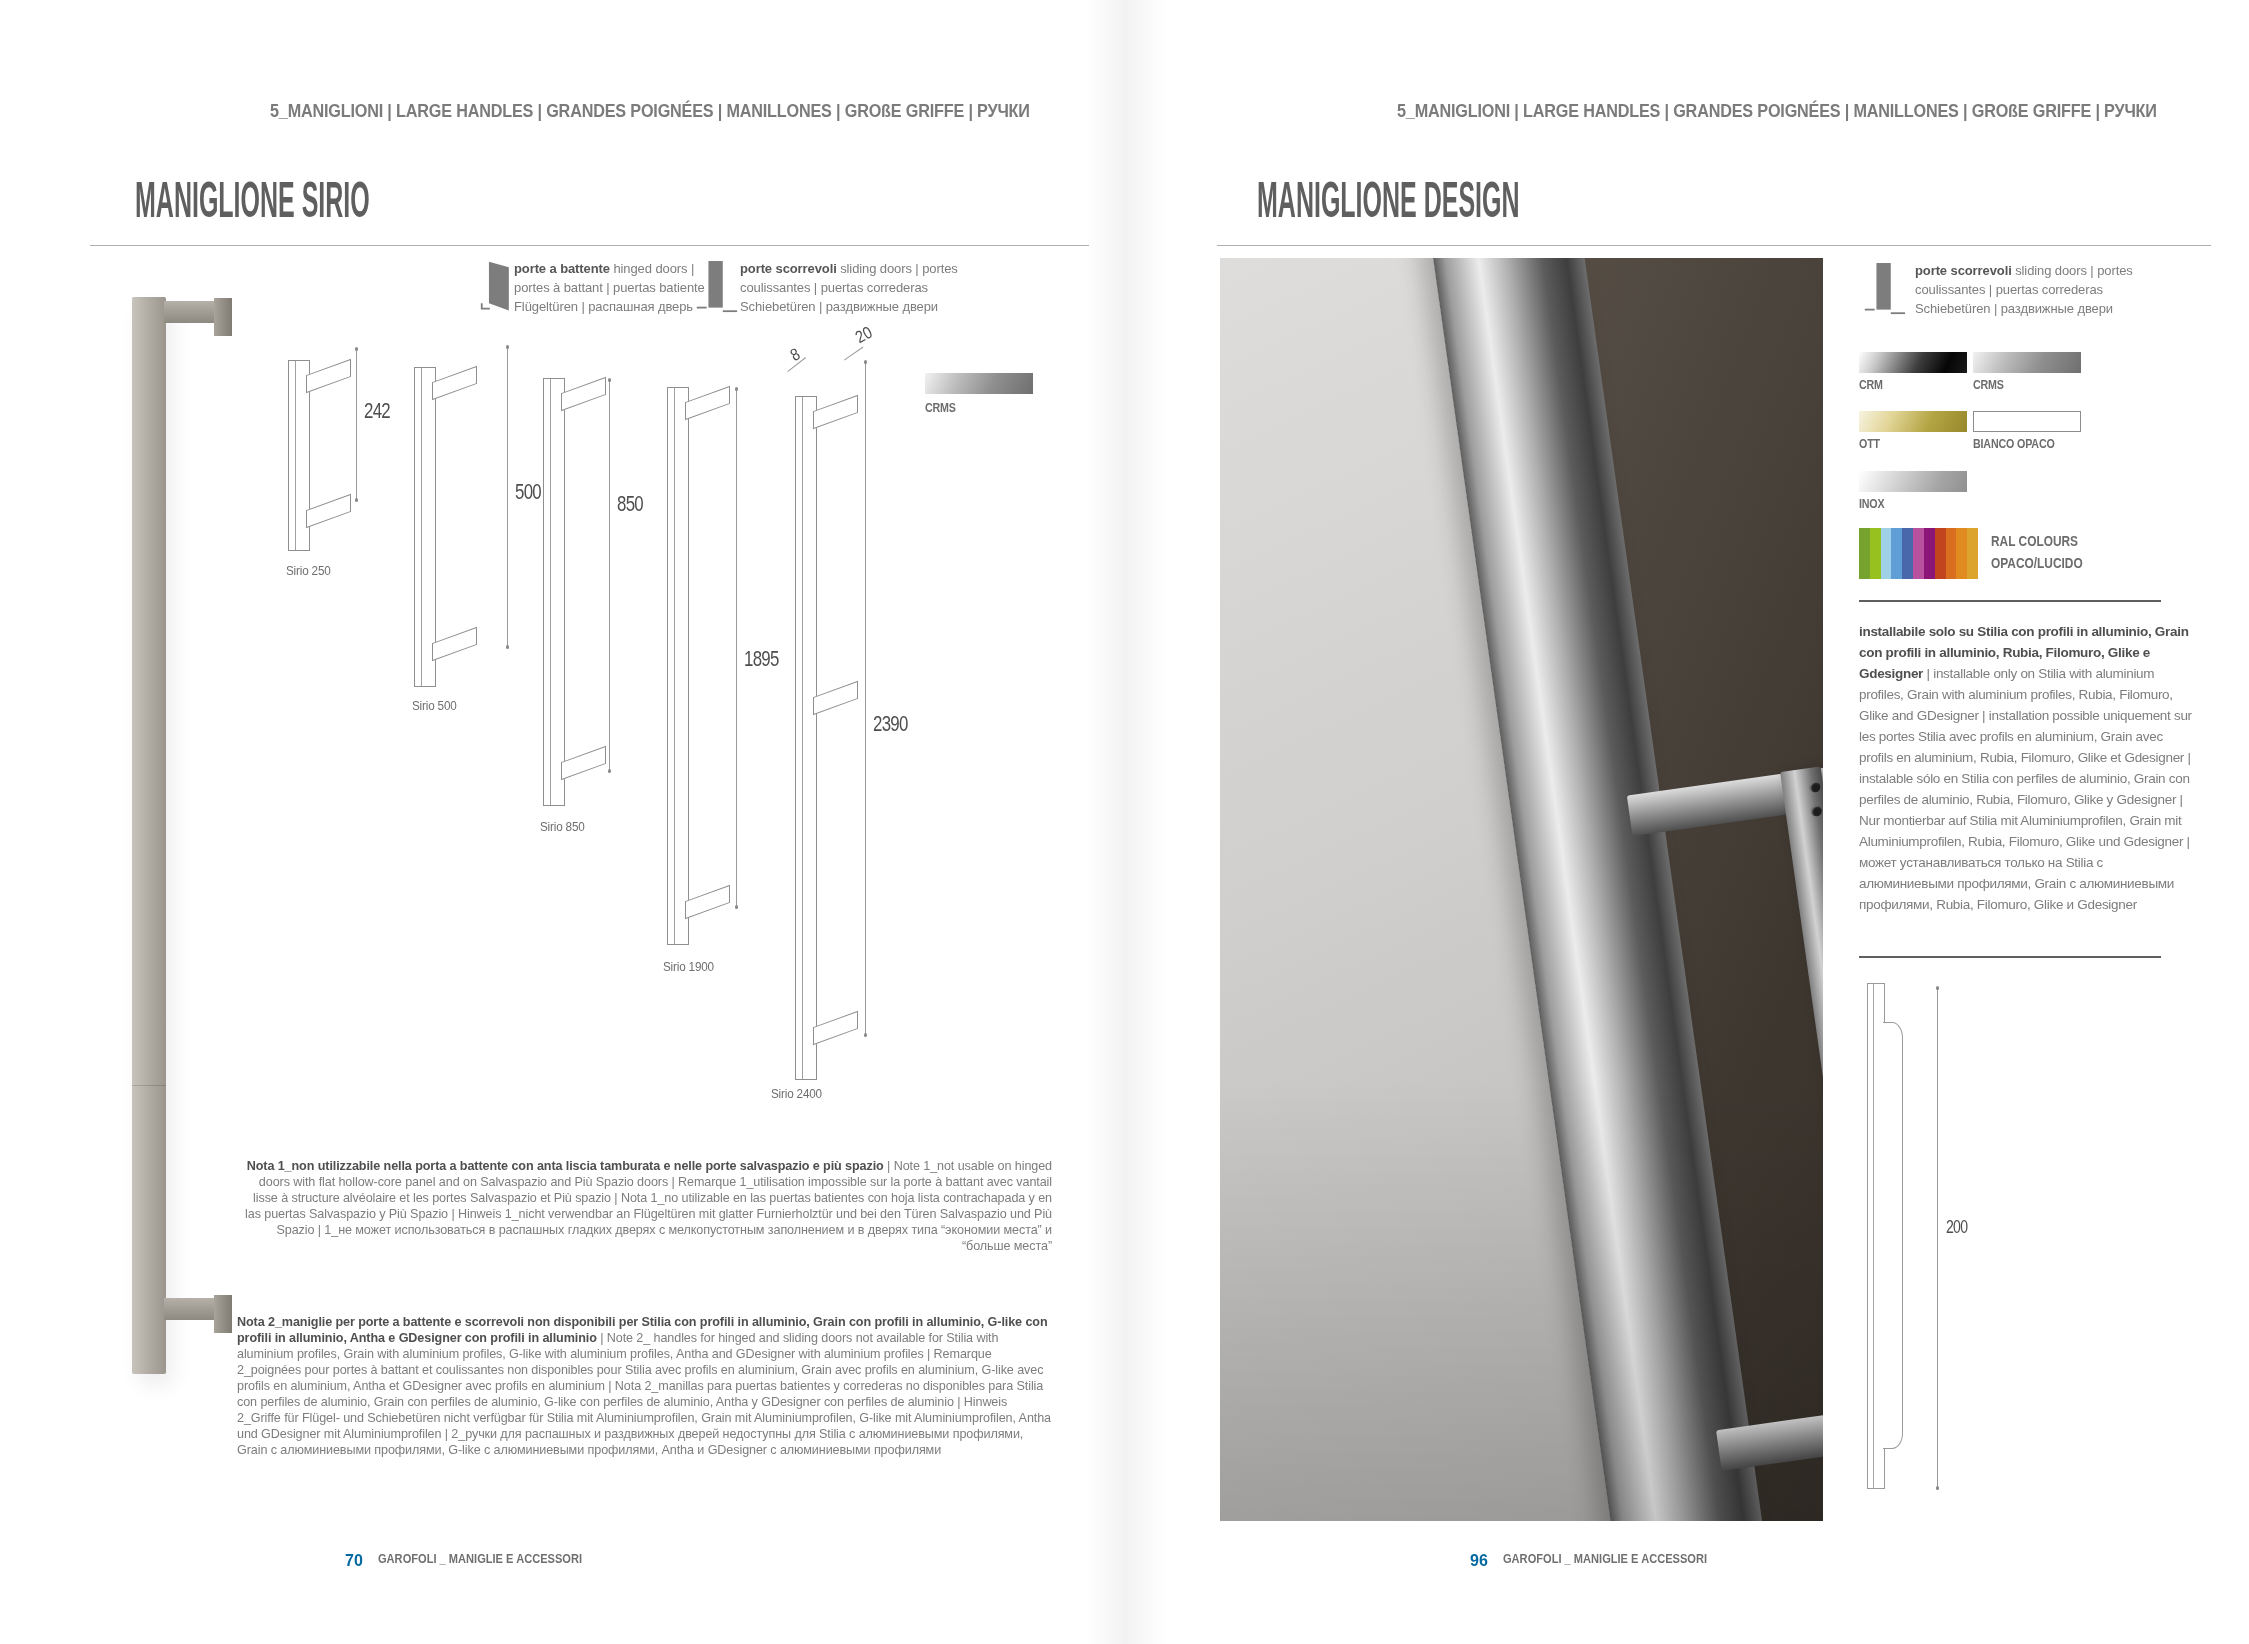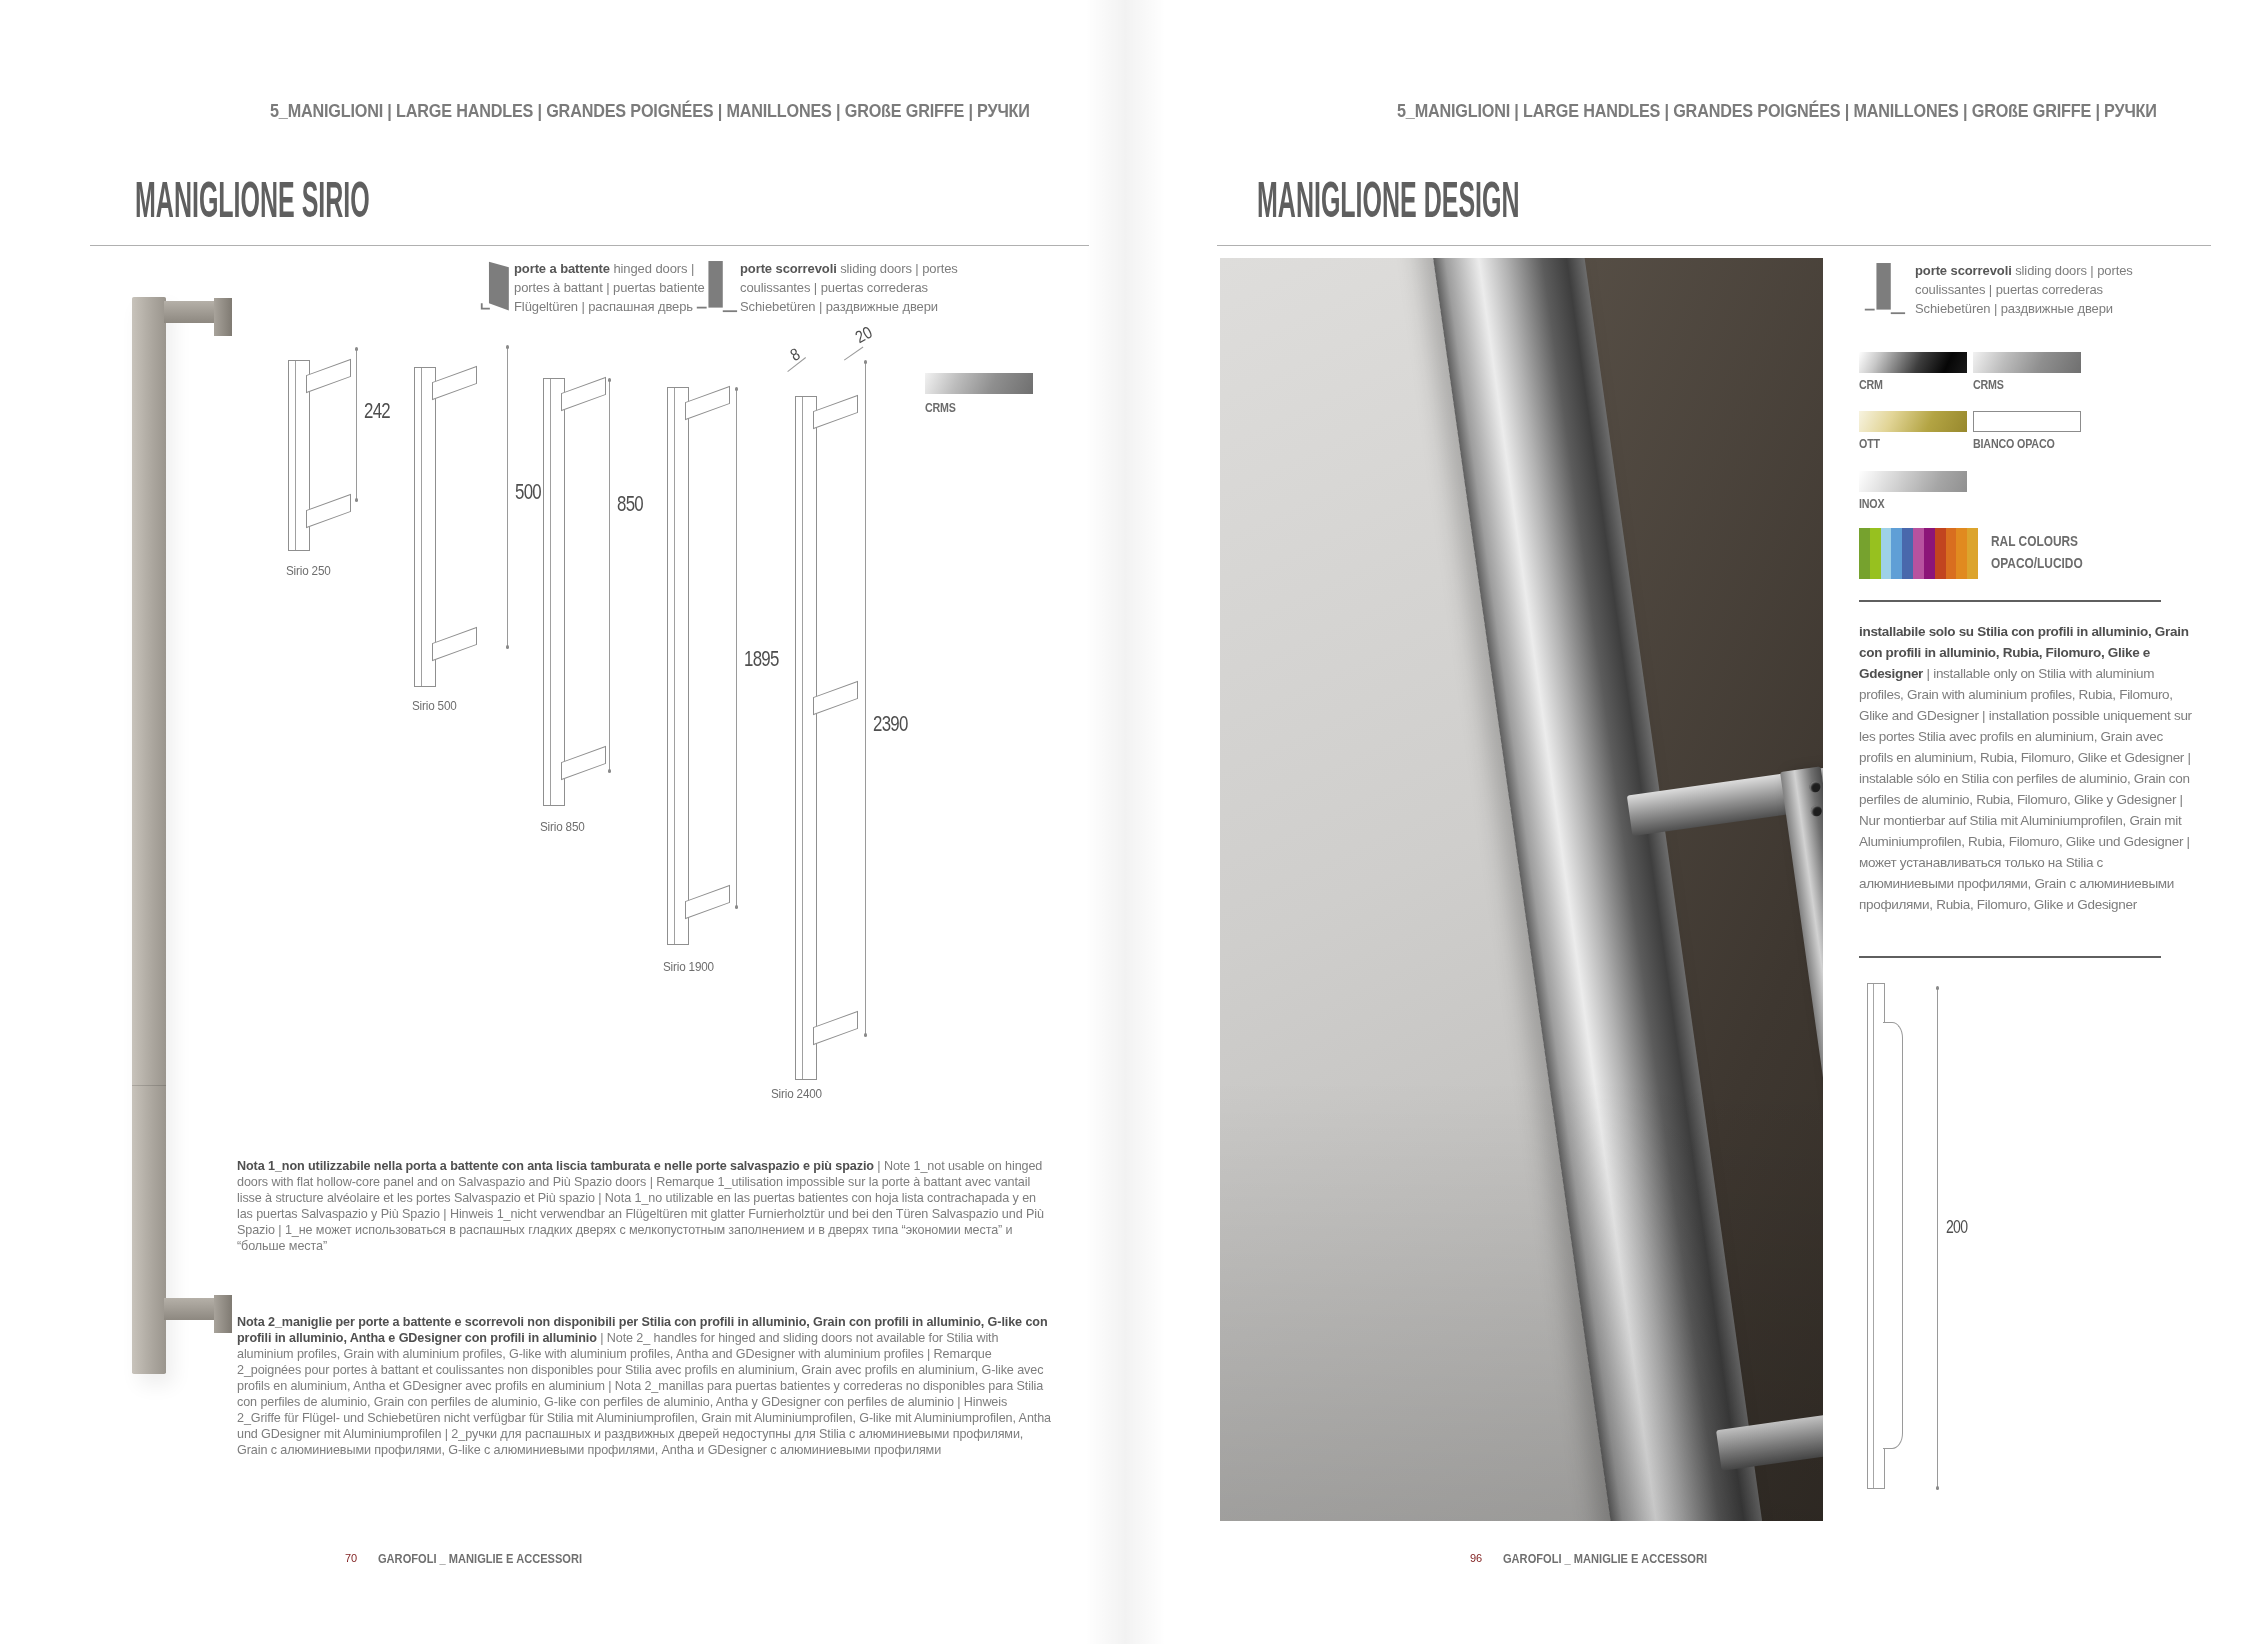--- a/index.html
+++ b/index.html
@@ -17,21 +17,21 @@
   .note .b{font-weight:700;color:#4f4f4f;}
   .info{position:absolute;font-size:13.5px;line-height:21px;color:#7d7d7d;letter-spacing:-0.3px;}
   .info .b{font-weight:700;color:#4f4f4f;}
   .sw{position:absolute;width:108px;height:21px;}
   .sw.bordered{border:0.9px solid #8c8c8c;box-sizing:border-box;background:#fff;}
   .sw-label{position:absolute;font-size:12.6px;font-weight:700;color:#6c6c6c;letter-spacing:-0.2px;
        transform:scaleX(.85);transform-origin:left;white-space:nowrap;}
   .ral-label{position:absolute;font-size:14px;font-weight:700;color:#6c6c6c;
        transform:scaleX(.85);transform-origin:left;white-space:nowrap;}
   .divider{position:absolute;height:1.8px;background:#5f5f5f;}
-  .ftr-num{position:absolute;font-size:11px;color:#7f1d1d;}
+  .ftr-num{position:absolute;font-size:16px;color:#0369a1;font-weight:bold;}
   .ftr-txt{position:absolute;font-size:12.6px;font-weight:700;color:#6f6f6f;
        transform:scaleX(.88);transform-origin:left;white-space:nowrap;}
   
   .dg-bar{position:absolute;background:#fff;border:1.4px solid #8f8f8f;box-sizing:border-box;}
   .dg-bar::before{content:"";position:absolute;left:6.3px;top:0;bottom:0;border-left:0.9px solid #a0a0a0;}
   .dg-br{position:absolute;background:#fff;border:1.4px solid #8f8f8f;box-sizing:border-box;
        width:45px;height:18px;transform:skewY(-20deg);}
   .dg-dim{position:absolute;width:0;border-left:0.9px solid #9a9a9a;}
   .dg-dim::before,.dg-dim::after{content:"";position:absolute;left:-2.3px;width:3.6px;height:3.6px;
        border-radius:50%;background:#8a8a8a;}
@@ -163,21 +163,21 @@
     <div class="dg-br" style="left:813px;top:1019px;"></div>
     <div class="dg-dim" style="left:865px;top:362px;height:673px;"></div>
     <div class="dg-num" style="left:873px;top:711px;">2390</div>
     <div class="dg-sm" style="left:792px;top:347px;">8</div>
     <div class="dg-lead" style="left:796px;top:353px;transform:rotate(52deg);"></div>
     <div class="dg-sm" style="left:857px;top:329px;">20</div>
     <div class="dg-lead" style="left:853px;top:342px;transform:rotate(55deg);"></div>
     <div class="dg-name" style="left:771px;top:1086px;">Sirio 2400</div>
   </div>
 
-  <div class="note" style="left:237px;top:1158px;width:815px;">
+  <div class="note" style="left:237px;top:1158px;width:815px;text-align:right;">
     <span class="b">Nota 1_non utilizzabile nella porta a battente con anta liscia tamburata e nelle porte salvaspazio e più spazio</span><span> | Note 1_not usable on hinged doors with flat hollow-core panel and on Salvaspazio and Più Spazio doors | Remarque 1_utilisation impossible sur la porte à battant avec vantail lisse à structure alvéolaire et les portes Salvaspazio et Più spazio | Nota 1_no utilizable en las puertas batientes con hoja lista contrachapada y en las puertas Salvaspazio y Più Spazio | Hinweis 1_nicht verwendbar an Flügeltüren mit glatter Furnierholztür und bei den Türen Salvaspazio und Più Spazio | 1_не может использоваться в распашных гладких дверях с мелкопустотным заполнением и в дверях типа “экономии места” и “больше места”</span>
   </div>
   <div class="note" style="left:237px;top:1314px;width:815px;">
     <span class="b">Nota 2_maniglie per porte a battente e scorrevoli non disponibili per Stilia con profili in alluminio, Grain con profili in alluminio, G-like con profili in alluminio, Antha e GDesigner con profili in alluminio</span><span> | Note 2_ handles for hinged and sliding doors not available for Stilia with aluminium profiles, Grain with aluminium profiles, G-like with aluminium profiles, Antha and GDesigner with aluminium profiles | Remarque 2_poignées pour portes à battant et coulissantes non disponibles pour Stilia avec profils en aluminium, Grain avec profils en aluminium, G-like avec profils en aluminium, Antha et GDesigner avec profils en aluminium | Nota 2_manillas para puertas batientes y correderas no disponibles para Stilia con perfiles de aluminio, Grain con perfiles de aluminio, G-like con perfiles de aluminio, Antha y GDesigner con perfiles de aluminio | Hinweis 2_Griffe für Flügel- und Schiebetüren nicht verfügbar für Stilia mit Aluminiumprofilen, Grain mit Aluminiumprofilen, G-like mit Aluminiumprofilen, Antha und GDesigner mit Aluminiumprofilen | 2_ручки для распашных и раздвижных дверей недоступны для Stilia с алюминиевыми профилями, Grain с алюминиевыми профилями, G-like с алюминиевыми профилями, Antha и GDesigner с алюминиевыми профилями</span>
   </div>
 
   <div class="ftr-num" style="left:345px;top:1552px;">70</div>
   <div class="ftr-txt" style="left:378px;top:1552px;">GAROFOLI _ MANIGLIE E ACCESSORI</div>
 
   <div class="fold"></div>

